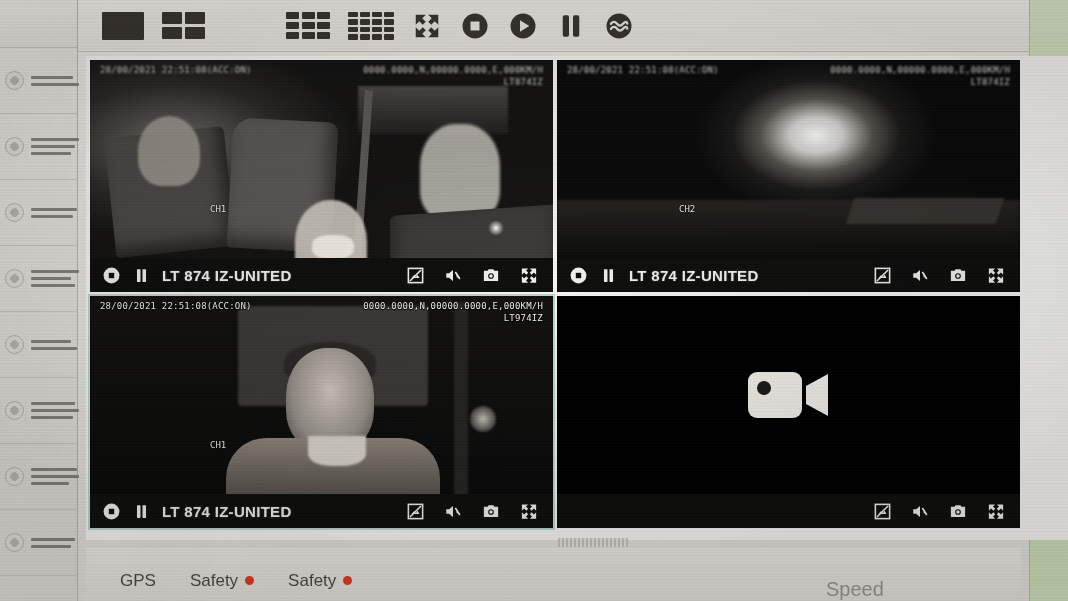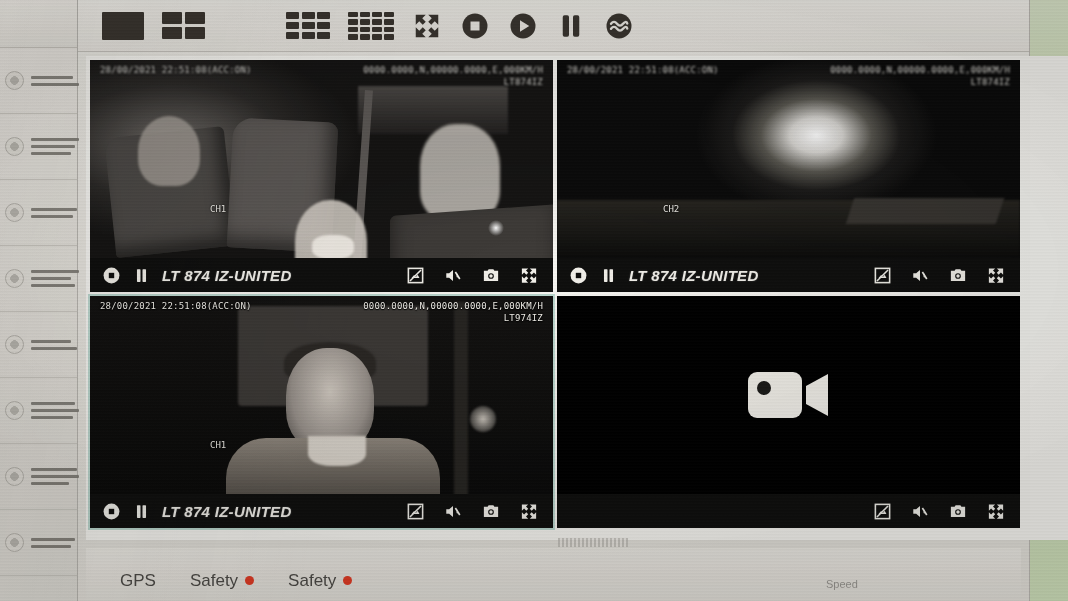--- a/index.html
+++ b/index.html
@@ -192,57 +192,56 @@
     line-height: 12px;
     z-index: 4;
   }
   .osd .right { text-align: right; }
   .osd.blurry { filter: blur(0.9px); opacity:.92; }
   .chlabel {
     position:absolute; left: 120px; bottom: 44px; z-index:4;
     color:#eceae4; font-family:"DejaVu Sans Mono", monospace; font-size:9px;
     text-shadow:0 0 2px #000; filter: blur(.5px);
   }
-  .chlabel.pos2 { left: 106px; }
+  .chlabel.pos2 { left: 122px; }
 
   
   .nosig { position:absolute; inset:0; display:flex; align-items:center; justify-content:center; }
 
   
   .ctrl {
     position: absolute; left: 0; right: 0; bottom: 0; height: 34px;
     background: #0e0e0d;
     display: flex; align-items: center;
     padding: 0 10px 0 12px;
     gap: 12px;
   }
   .ctrl .spacer { flex: 1 1 auto; }
   .ctrl .title {
     color: #f4f2ec; font-size: 15px; font-weight: 700;
     letter-spacing: .3px; white-space: nowrap;
     font-family: "Liberation Sans", sans-serif;
     text-shadow: 0 0 2px rgba(255,255,255,.25);
-    font-style: italic;
   }
   .cicon { display:flex; align-items:center; justify-content:center; cursor:pointer; }
   .rgroup { display:flex; align-items:center; gap: 18px; margin-right: 4px; }
 
   
   #status {
     position: absolute; left: 8px; right: 8px; top: 548px; height: 53px;
     background: linear-gradient(180deg,#edeae4,#e3e0d9);
     display: flex; align-items: center;
     font-size: 17px; color: #4c4a46;
     padding-left: 34px;
     gap: 34px;
   }
   .st { display: flex; align-items: center; gap: 7px; white-space: nowrap;
         transform: translateY(6px); }
   .st .dot { width: 9px; height: 9px; border-radius: 50%; background: #e23b24; display:inline-block; }
-  #speed { position:absolute; left: 740px; top: 30px; font-size: 11px; color:#5a5854; opacity:.55; }
+  #speed { position:absolute; left: 740px; top: 30px; font-size: 20px; color:#5a5854; opacity:.55; }
 
   
   #hscroll {
     position: absolute; left: 480px; top: 538px; width: 70px; height: 9px;
     background: repeating-linear-gradient(90deg,#b9b6b0 0 2px, #e9e6e0 2px 4px);
     opacity: .7;
   }
 </style>
 </head>
 <body>

